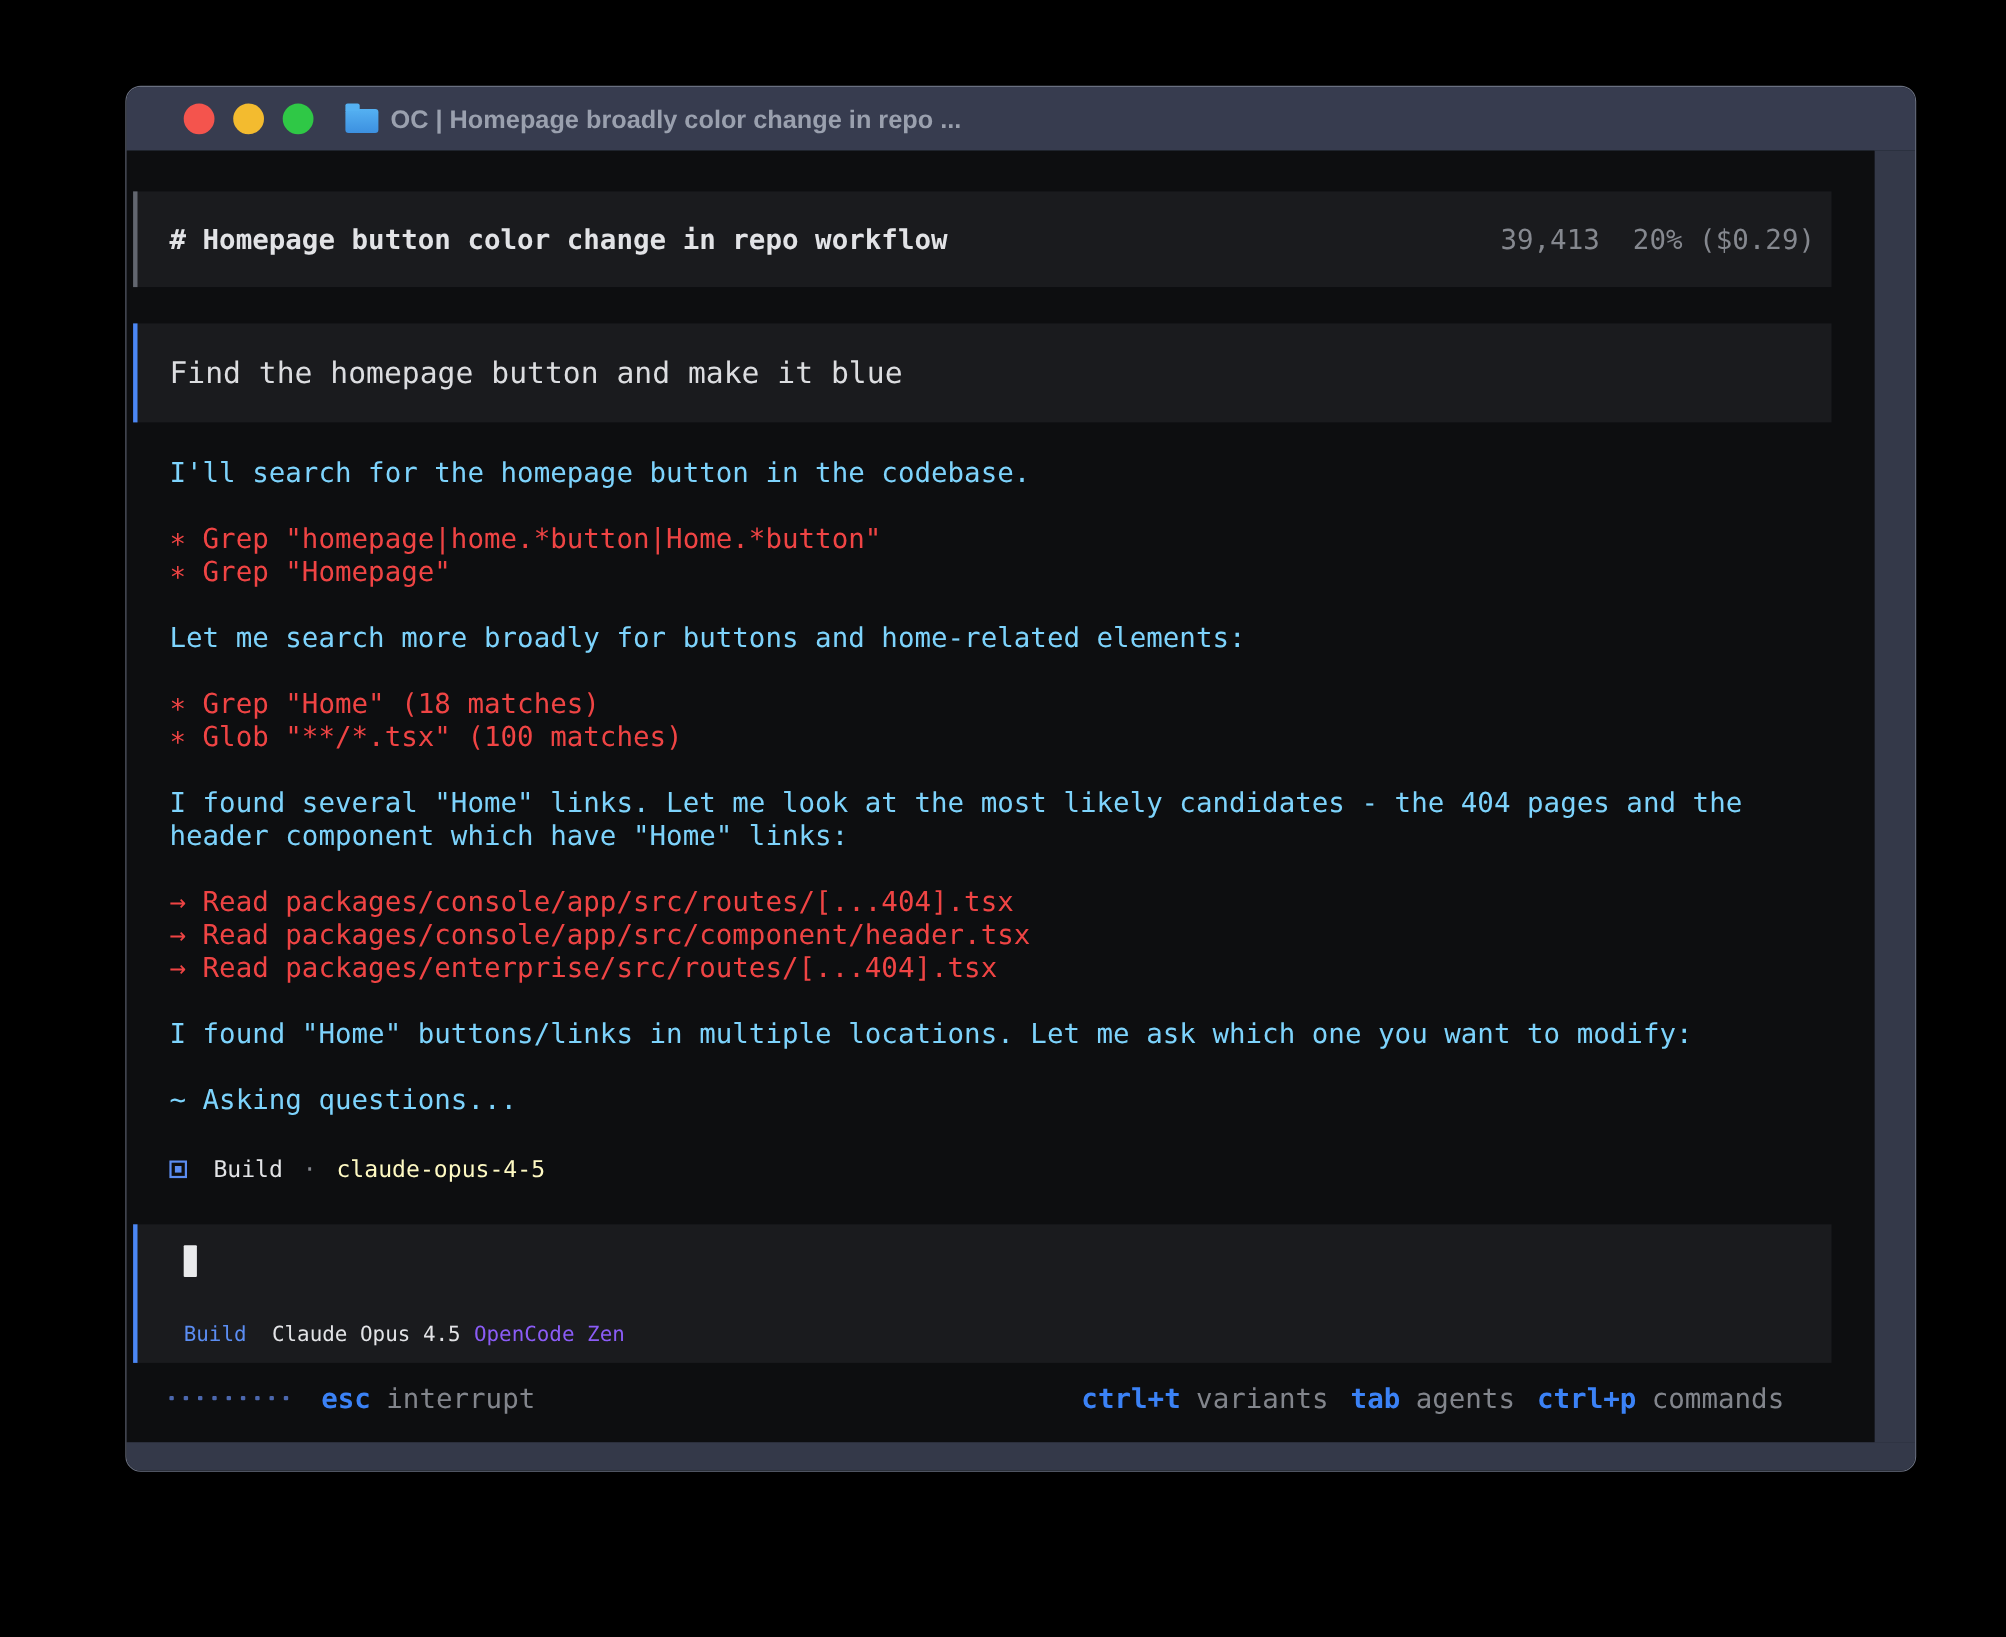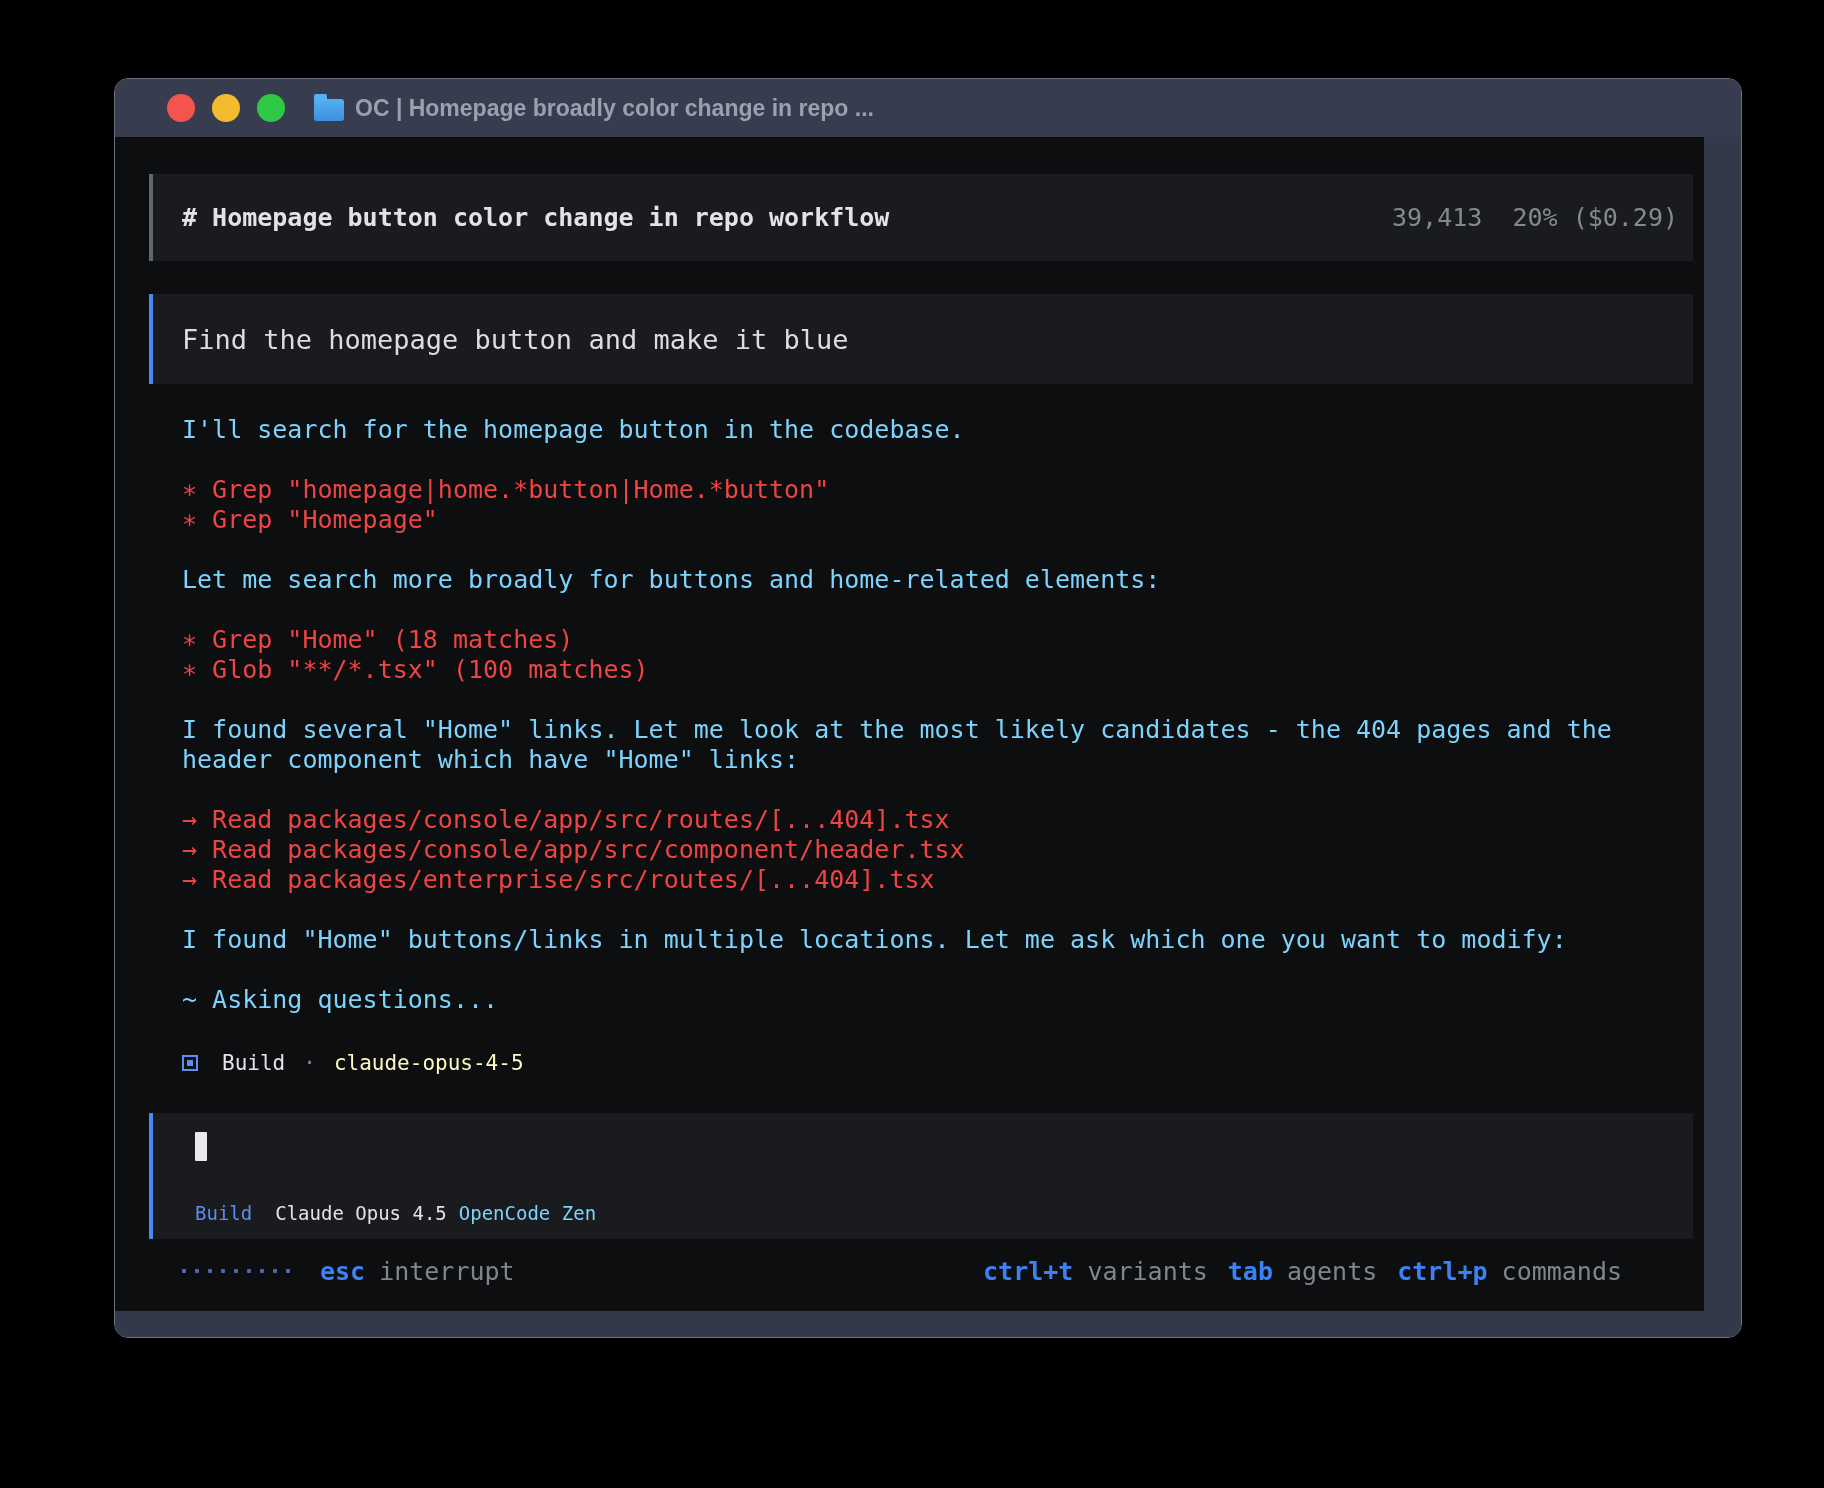--- a/index.html
+++ b/index.html
@@ -20,21 +20,21 @@
           background:linear-gradient(#55b1f2,#3c90e0);border-radius:3px;}
   .folder .tab{position:absolute;left:0;top:-5px;width:13px;height:7px;
                background:#55b1f2;border-radius:2px 2px 0 0;}
   .win-title{margin-left:11px;font-family:"Liberation Sans",sans-serif;font-weight:bold;
              font-size:23px;color:#9aa0ae;white-space:pre;}
   
   .footerbar{position:absolute;left:0;right:0;bottom:0;height:26px;background:#343949;}
   .scrolltrack{position:absolute;right:0;top:58px;bottom:26px;width:37px;background:#343949;}
   
   .content{position:absolute;left:0;top:58px;right:37px;bottom:26px;background:#0d0e10;
-           padding-left:34px;box-sizing:border-box;overflow:hidden;}
+           padding-left:6px;box-sizing:border-box;overflow:hidden;}
   .block{width:1544px;background:#1a1b1e;box-sizing:border-box;}
   .hdr{margin-top:37px;height:87px;border-left:4px solid #62666f;
        display:flex;align-items:center;justify-content:space-between;
        padding:0 15px 0 29px;}
   .hdr-title{font-size:25px;font-weight:bold;color:#e2e3e6;white-space:pre;}
   .hdr-stats{font-size:25px;color:#85888f;white-space:pre;}
   .usermsg{margin-top:33px;height:90px;border-left:4px solid #4b87f5;
            display:flex;align-items:center;padding-left:29px;}
   .usermsg .txt{font-size:27px;color:#dcdde0;white-space:pre;}
   
@@ -54,21 +54,21 @@
   .agent-line .a-sep{margin-left:18px;color:#84878e;}
   .agent-line .a-model{margin-left:18px;color:#fef9c3;}
   
   .composer{margin-top:35px;height:126px;border-left:4px solid #4b87f5;
             display:flex;flex-direction:column;justify-content:space-between;
             padding:19px 0 15px 42px;}
   .cursor{width:12px;height:29px;background:#e9eaec;border-radius:1px;}
   .composer-meta{display:flex;align-items:baseline;font-size:19px;white-space:pre;}
   .c-agent{color:#5b8df2;}
   .c-model{color:#e2e3e6;margin-left:23px;}
-  .c-provider{color:#7dd3fc;margin-left:12px;}
+  .c-provider{color:#8b5cf6;margin-left:12px;}
   
   .statusbar{margin:17px 82px 0 33px;height:30px;display:flex;align-items:center;
              justify-content:space-between;font-size:25px;}
   .sb-left{display:flex;align-items:center;}
   .spinner-dots{display:flex;gap:9px;align-items:center;}
   .spinner-dots .dot{width:4px;height:4px;background:#4c68ae;border-radius:1px;}
   .sb-key{font-weight:bold;color:#3b82f6;white-space:pre;}
   .sb-label{color:#82858c;white-space:pre;margin-left:14px;}
   .sb-left .sb-key{margin-left:30px;}
   .sb-right{display:flex;align-items:center;gap:20px;}

